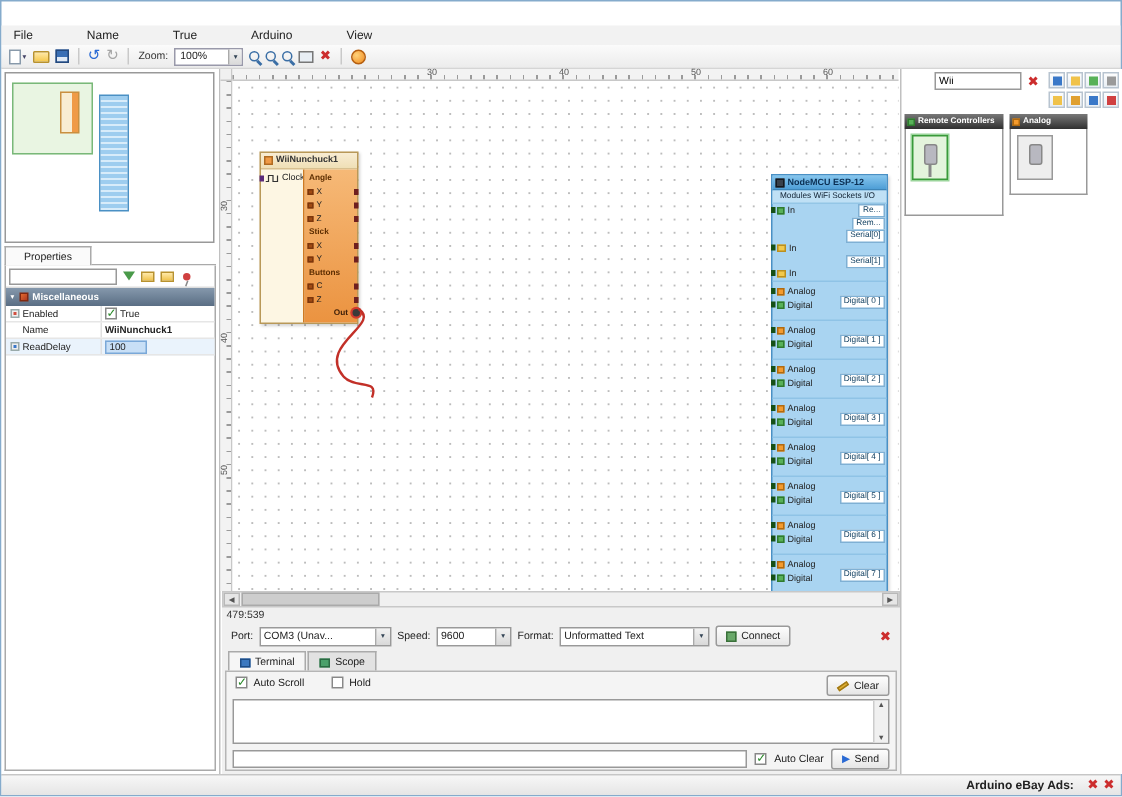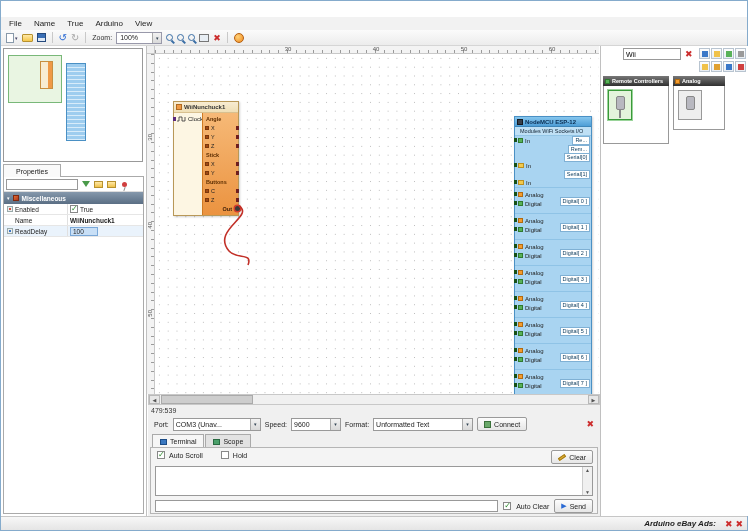--- a/index.html
+++ b/index.html
@@ -11,21 +11,21 @@
   .titlebar { position:absolute; top:0; left:0; right:0; height:16px;
     background:linear-gradient(#c9def2,#a8c9e7); border-bottom:1px solid #93b7d8;
     display:flex; align-items:center; }
   .app-icon { width:9px; height:9px; margin-left:4px; background:linear-gradient(135deg,#5ab0e8,#2a6ab0); border:1px solid #1a4a80; border-radius:1px; }
   .title-text { position:absolute; left:0; right:0; text-align:center; font-size:8px; color:#1c3f63; }
   .winbtns { margin-left:auto; display:flex; height:100%; position:relative; }
   .winbtn { width:19px; display:flex; align-items:center; justify-content:center; font-size:7px; color:#2a4a6a; border-left:1px solid rgba(255,255,255,.5); }
   .winbtn.close { background:linear-gradient(#e8978c,#cf5a48); color:#fff; }
 
   
-  .menubar { position:absolute; top:16px; left:0; right:0; height:13px; background:#f2f2f2; display:flex; align-items:center; padding-left:2px; }
+  .menubar { position:absolute; top:16px; left:0; right:0; height:13px; background:#f2f2f2; display:flex; align-items:center; padding-left:2px;gap:24px; }
   .menu-item { padding:0 6px; height:100%; display:flex; align-items:center; font-size:8px; }
   .toolbar { position:absolute; top:29px; left:0; right:0; height:16px;
     background:linear-gradient(#fbfbfb,#ececec); border-bottom:1px solid #d5d5d5;
     display:flex; align-items:center; gap:4px; padding-left:5px; }
   .tsep { width:1px; height:11px; background:#c9c9c9; margin:0 2px; }
   .ic { display:inline-flex; align-items:center; justify-content:center; }
   .ic-new { width:8px; height:10px; background:#fff; border:1px solid #8899aa; }
   .dd-caret { font-size:5px; color:#446; margin-left:1px; }
   .ic-open { width:11px; height:8px; background:linear-gradient(#ffe9a8,#f5c84c); border:1px solid #b8922e; border-radius:1px; }
   .ic-save { width:9px; height:9px; background:#3a6fb5; border:1px solid #24497d; box-shadow:inset 0 -3px 0 #dfe9f5; }
@@ -161,21 +161,21 @@
   .tile-head { height:10px; background:linear-gradient(#787878,#303030); color:#fff; font-size:5.5px; font-weight:bold; display:flex; align-items:center; gap:2px; padding-left:2px; white-space:nowrap; overflow:hidden; }
   .tile-head .th-ic { width:5px; height:5px; background:#58b158; border:1px solid #2f7a2f; flex:none; }
   .tile-body { background:#fff; border:1px solid #999; border-top:none; position:relative; }
   .comp { position:absolute; left:4px; top:4px; width:24px; height:30px; border:1px solid #999; background:#eee; }
   .comp.sel { border:1px solid #3a9a3a; background:#e4f4dc; box-shadow:0 0 0 1px #9ad49a; }
   .comp .glyph { position:absolute; left:7px; top:5px; width:9px; height:14px; background:#b8b8c0; border:1px solid #888; border-radius:2px; }
   .comp .cord { position:absolute; left:10px; top:19px; width:2px; height:8px; background:#888; }
 
   
   .statusbar { position:absolute; left:0; right:0; bottom:0; height:14px; background:linear-gradient(#f7f7f7,#e5e5e5); border-top:1px solid #c6c6c6; display:flex; align-items:center; padding:0 4px; }
-  .ads { margin-left:auto; font-weight:bold; font-size:8px; color:#222; margin-right:6px;font-style:italic; }
+  .ads { margin-left:auto; font-weight:bold; font-size:8px; color:#222; margin-right:6px; }
   .sb-ic { color:#cc2d2d; font-size:9px; font-weight:bold; margin-left:3px; }
 </style>
 </head>
 <body>
 
 <div class="app">
 
 
   <div class="menubar">
     <span class="menu-item">File</span>

